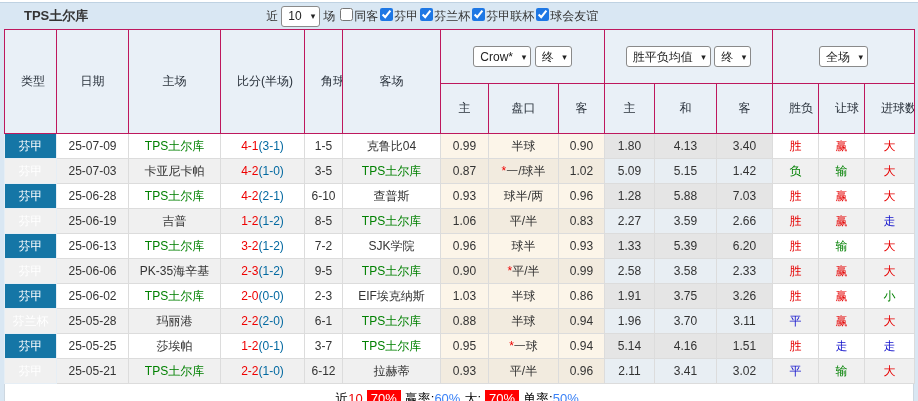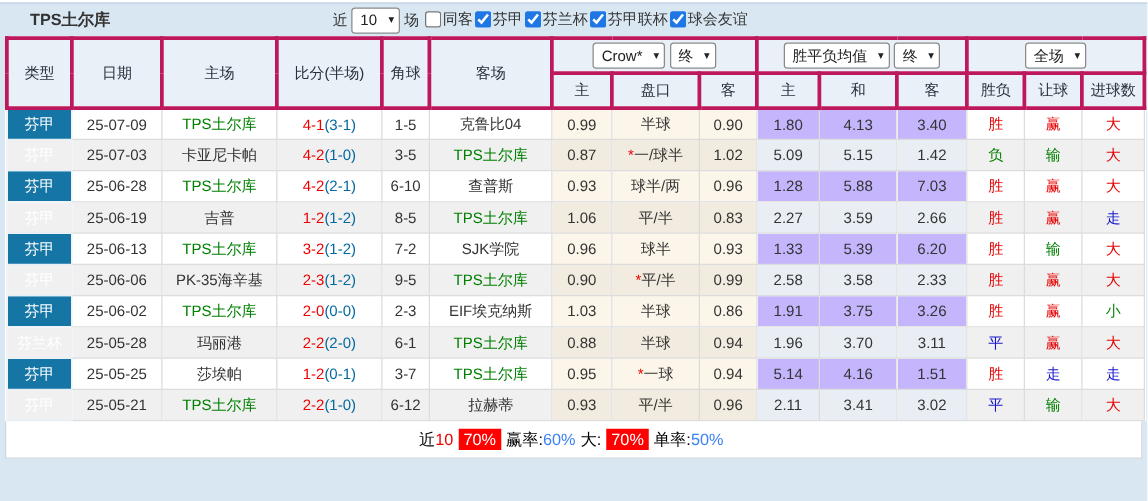--- a/index.html
+++ b/index.html
@@ -15,54 +15,54 @@
     background:#D9E7F3;
     border-top:1px solid #BFD2E2;
   }
   
   .titlebar {
     height:26px; display:flex; align-items:center;
     padding:0 4px; font-size:12px; color:#333;
   }
   .title { font-weight:bold; font-size:13px; color:#333; padding-left:20px; }
   .controls { display:flex; align-items:center; margin-left:178px; gap:3px; white-space:nowrap; }
-  .controls label.chk { display:inline-flex; align-items:center; margin-left:2px; cursor:pointer; }
+  .controls label.chk { display:inline-flex; align-items:flex-start; margin-left:2px; cursor:pointer; }
   input[type=checkbox] { accent-color:#1E77E4; width:13px; height:13px; margin:0 1px 0 0; }
   .selwrap { position:relative; display:inline-block; }
   .selwrap:after {
     content:"▾"; position:absolute; right:5px; top:50%; transform:translateY(-50%);
     font-size:9px; color:#222; pointer-events:none;
   }
   select {
     appearance:none; -webkit-appearance:none; -moz-appearance:none;
     border:1px solid #8A8A8A; border-radius:3px; background:#fff;
     font-size:12px; color:#222; height:21px; padding:0 17px 0 6px;
     font-family:"Liberation Sans","DejaVu Sans",sans-serif;
   }
   
   table {
     table-layout:fixed; border-collapse:collapse;
     width:910px; margin:0 4px; background:#fff; font-size:12px;
   }
   th {
     background:#E9F0F7; color:#28303A; font-weight:normal;
-    border:3px solid #be185d; text-align:center;
-    white-space:nowrap; overflow:hidden; padding:2px;
+    border:1px solid #be185d; text-align:center;
+    white-space:nowrap; overflow:hidden; padding:16px;
   }
   .selrow th { height:26px; }
   .subrow th { height:28px; }
   .bighead { height:54px; }
   td {
     border:1px solid #DCDCDC; text-align:center; color:#333;
     height:25px; padding:0; white-space:nowrap; overflow:hidden;
   }
   tr.even td { background:#F0F0F0; }
   td.ah  { background:#FCF5E9; }
   tr.even td.ah { background:#F2EBDF; }
-  td.eu  { background:#c4b5fd; }
+  td.eu  { background:#e5e5e5; }
   tr.even td.eu { background:#E8EEF3; }
   td.typecell { color:#fff; border-color:#E6EEF5; }
   td.type-league { background:#1576A6; }
   td.type-cup    { background:#3BAADF; }
   .green  { color:#008000; }
   .c-red  { color:#E60000; }
   .c-green{ color:#008000; }
   .c-blue { color:#1414CC; }
   .score  { color:#EE0000; }
   .half   { color:#0369a1; }

